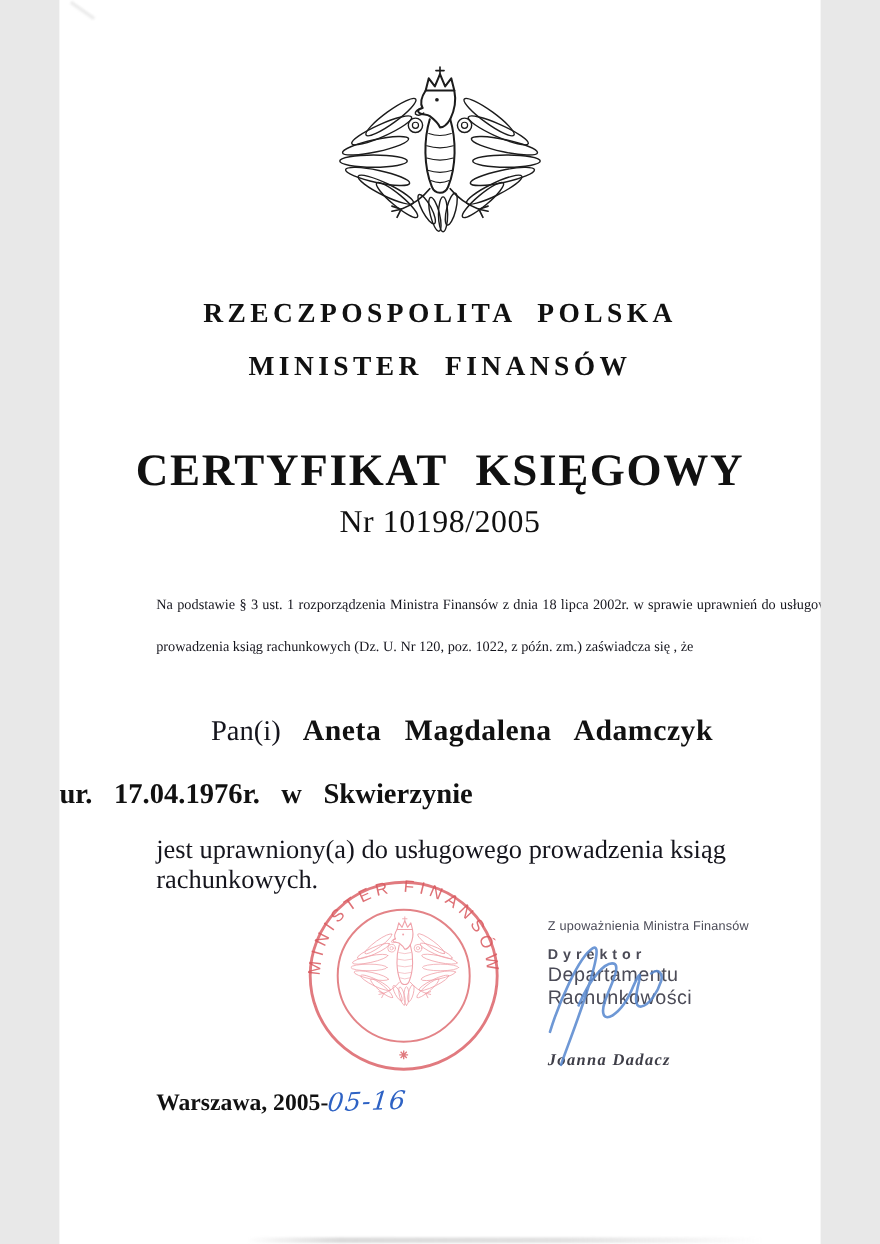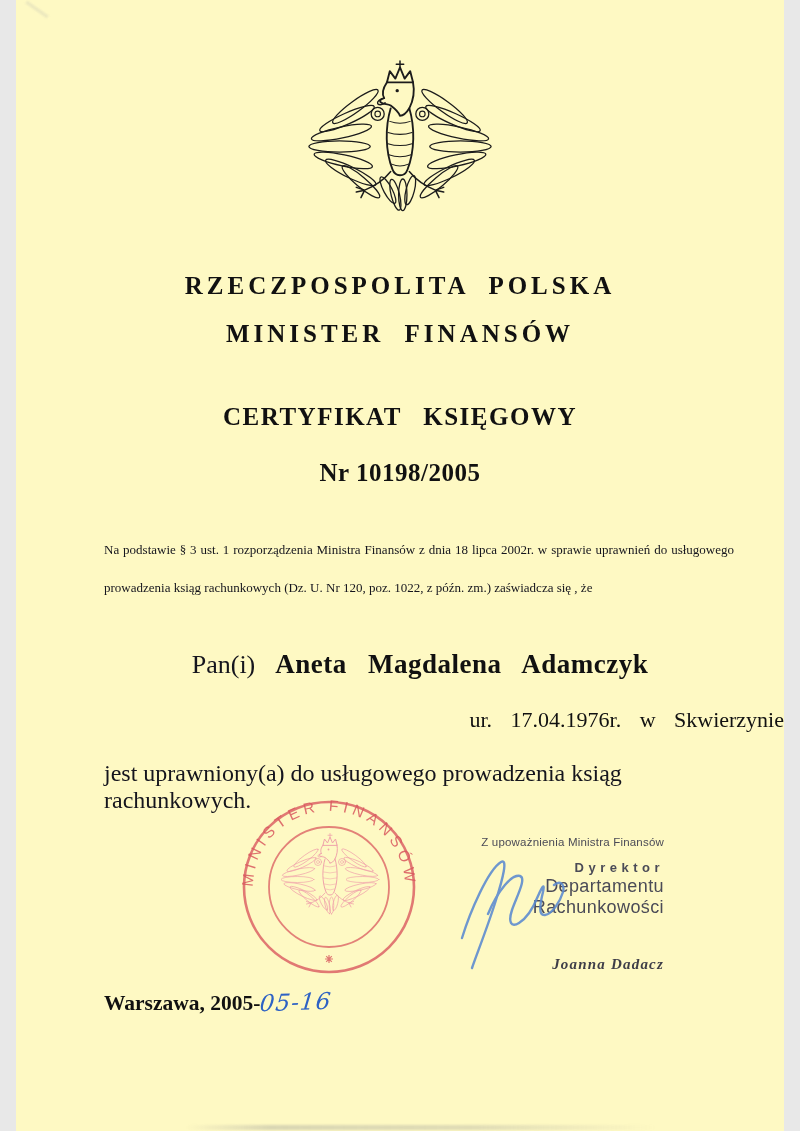--- a/index.html
+++ b/index.html
@@ -1,51 +1,51 @@
 <!DOCTYPE html>
 <html lang="pl"><head>
 <meta charset="utf-8">
 <title>Certyfikat Księgowy</title>
 <style>
   html,body { margin:0; padding:0; background:#e8e8e8; }
   .page {
     position: relative;
-    width: 768px; height: 1131px;
+    width: 692px; height: 1131px;
     margin: 0 auto;
-    background: #fef9c3;
+    background: #ffffff;
     font-family: "Liberation Serif", serif;
     color: #111;
     overflow: hidden;
   }
   
   .emblem { position:absolute; top:60px; left:50%; transform:translateX(-50%); color:#1c1c1c; }
   
   .country   { position:absolute; top:272px; left:0; right:0; text-align:center;
                font-size:25px; font-weight:bold; letter-spacing:4px; word-spacing:10px; }
   .ministry  { position:absolute; top:320px; left:0; right:0; text-align:center;
                font-size:25px; font-weight:bold; letter-spacing:4px; word-spacing:10px; }
   .cert-title{ position:absolute; top:403px; left:0; right:0; text-align:center;
-               font-size:25px; font-weight:bold; letter-spacing:1.5px; word-spacing:14px; }
+               font-size:41px; font-weight:bold; letter-spacing:1.5px; word-spacing:14px; }
   .cert-no   { position:absolute; top:459px; left:0; right:0; text-align:center;
-               font-size:25px; font-weight:bold; letter-spacing:0.5px; }
+               font-size:29px; font-weight:normal; letter-spacing:0.5px; }
   
   .legal     { position:absolute; top:531px; left:88px; width:630px; margin:0;
                font-size:13px; line-height:38px; text-align:justify; color:#15151d; }
   .holder-line { position:absolute; top:649px; left:0; right:0; text-align:center;margin-left:40px; }
   .salutation  { font-size:26px; margin-right:20px; color:#15151d; }
   .holder-name { font-size:27px; font-weight:bold; word-spacing:14px; letter-spacing:0.5px; }
-  .birth-line  { position:absolute; top:707px; left:0; right:0; text-align:right;
-                 font-size:22px; font-weight:normal; word-spacing:13px; }
+  .birth-line  { position:absolute; top:707px; left:0; right:0; text-align:left;
+                 font-size:26px; font-weight:bold; word-spacing:13px; }
   .entitlement { position:absolute; top:760px; left:88px; width:640px; margin:0;
                  font-size:24px; color:#15151d; }
   
   .stamp { position:absolute; top:797px; left:223px; }
   .stamp-eagle { color:#f0a3ab; }
   
-  .sig-block { position:absolute; top:836px; left:444px; width:204px; text-align:right;
+  .sig-block { position:absolute; top:836px; left:444px; width:204px; text-align:left;
                font-family:"Liberation Sans", sans-serif; color:#4b4b57; }
   .sig-auth  { font-size:11.5px; letter-spacing:0.2px; }
   .sig-role  { font-size:13px; font-weight:bold; letter-spacing:4.5px; margin-top:12px; }
   .sig-dept  { font-size:18px; font-weight:normal; letter-spacing:0.4px; margin-top:1px; }
   .sig-name  { font-family:"Liberation Serif", serif; font-style:italic; font-weight:bold;
                font-size:15px; letter-spacing:1.2px; color:#3e3e48; margin-top:38px; }
   .sig-scrawl { position:absolute; top:840px; left:432px; z-index:3; }
   
   .date-line { position:absolute; top:989px; left:88px; font-size:21.5px; font-weight:bold; }
   .date-hand { color:#2e62c4; font-weight:normal; font-style:italic; font-size:23px;

